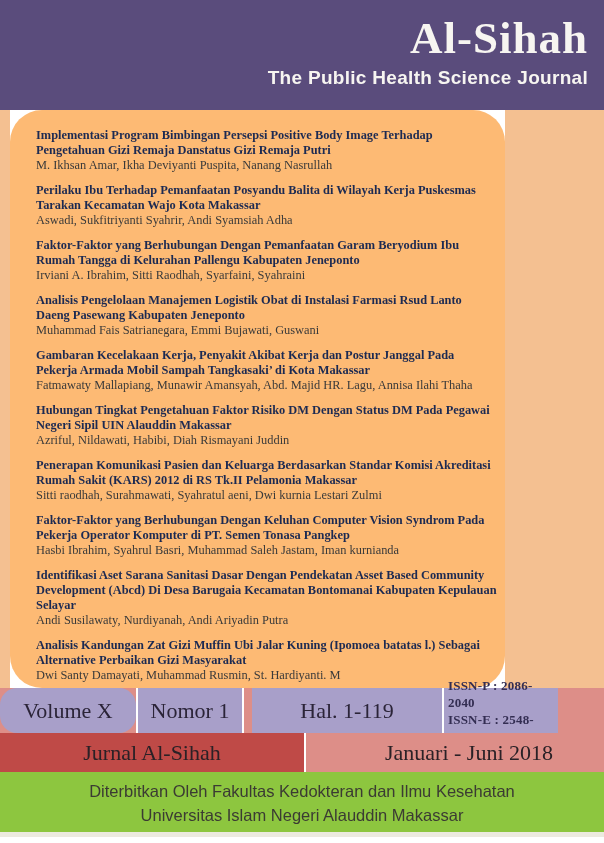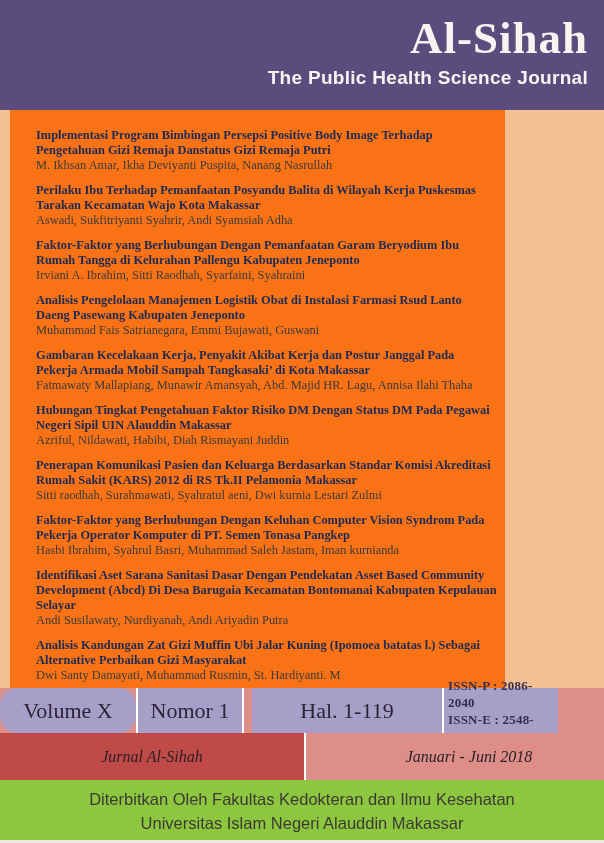--- a/index.html
+++ b/index.html
@@ -17,22 +17,22 @@
     font-size:45px;line-height:48px;margin:0;letter-spacing:1px;
   }
   .masthead .journal-subtitle{
     color:#f7f5f1;font-family:"Liberation Sans", sans-serif;font-weight:bold;
     font-size:19px;line-height:24px;margin-top:4px;letter-spacing:.3px;
   }
   
   .middle{display:flex;height:578px;}
   .strip-left{width:10px;background:#f4c091;}
   .content{
-    flex:1;background:#f97316;box-sizing:border-box;
-    padding:18px 8px 0 26px;overflow:hidden;
+    flex:1;background:#fdba74;box-sizing:border-box;
+    padding:18px 8px 0 26px;overflow:hidden;border-radius:32px;
   }
   .strip-right{width:99px;background:#f4c091;}
   .article{margin:0 0 10px 0;}
   .article .a-title{
     color:#1c2a52;font-weight:bold;font-size:12.4px;line-height:15px;
   }
   .article .a-authors{
     color:#3a3a3a;font-size:12.4px;line-height:15px;
   }
   
@@ -50,21 +50,21 @@
   .c-pages{width:190px;margin-left:8px;}
   .c-issn{
     width:114px;flex-direction:column;align-items:flex-start;
     justify-content:center;padding-left:4px;
   }
   .c-issn .issn-line{
     font-size:13px;line-height:17px;font-weight:bold;color:#332d52;
     letter-spacing:.2px;
   }
   .row1-sliver{flex:1;background:#dd8e88;}
-  .info-row2{height:47px;display:flex;font-size:16px;color:#2a2126;font-style:italic;}
+  .info-row2{height:39px;display:flex;font-size:22px;color:#2a2126;}
   .c-journal{
     width:304px;background:#bf4a47;display:flex;align-items:center;
     justify-content:center;
   }
   .c-period{
     flex:1;background:#dd8e88;display:flex;align-items:center;
     justify-content:center;
     padding-left:28px;
   }
   

